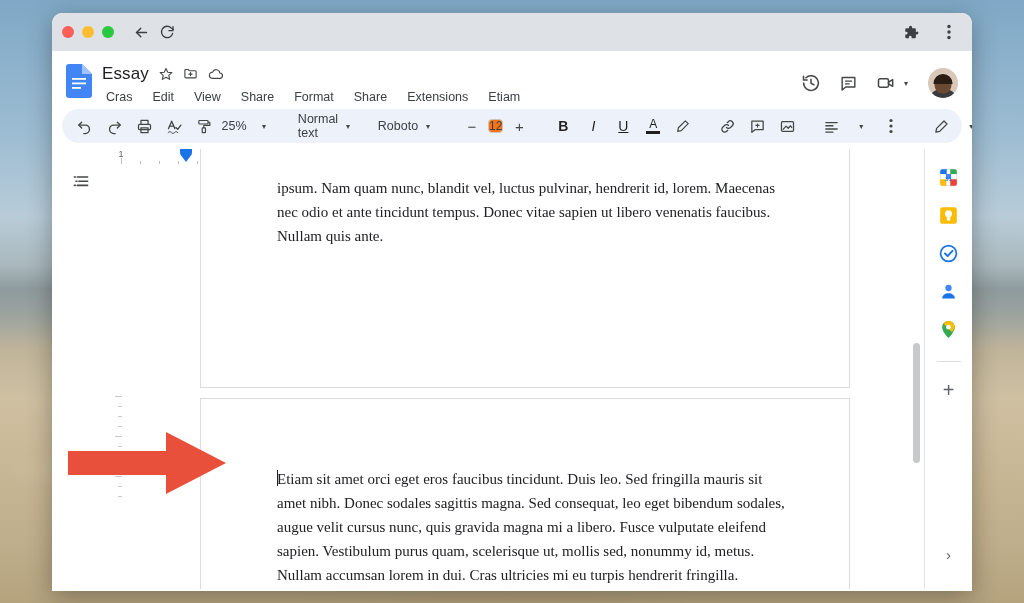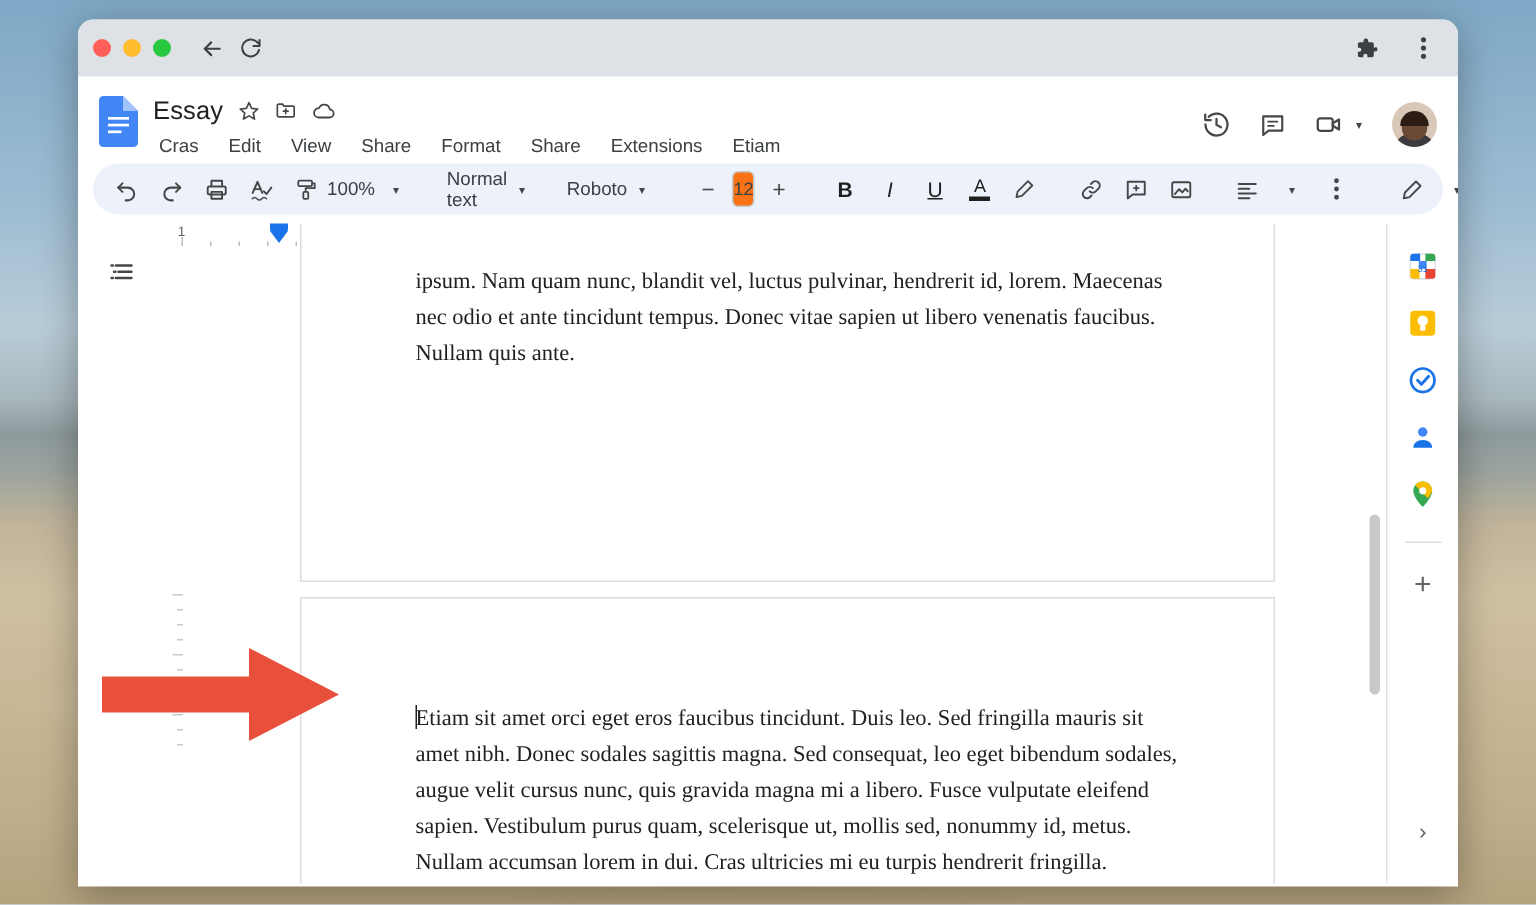--- a/index.html
+++ b/index.html
@@ -124,21 +124,21 @@
   .tb {
     height: 28px; min-width: 28px; border-radius: 5px;
     display: flex; align-items: center; justify-content: center;
     color: #444746; font-size: 13px; padding: 0 4px;
   }
   .tbsep { width: 1px; height: 18px; background: #c4c7c5; margin: 0 6px; }
   .tbtext { font-size: 12.5px; color: #3c4043; padding: 0 4px; }
   .caret { font-size: 8px; color: #444746; margin-left: 4px; }
   .fontsize {
     border: 1px solid #c4c7c5; border-radius: 4px;
-    width: 30px; height: 24px; text-align: center;
+    width: 30px; height: 14px; text-align: center;
     font-size: 12px; color: #3c4043; background: #f97316;
     display: flex; align-items: center; justify-content: center;
   }
 
   
   .bodyarea { display: flex; height: 440px; position: relative; }
   .leftrail {
     width: 58px; padding-top: 16px; display: flex; justify-content: center;
     background: #fff;
   }
@@ -366,21 +366,21 @@
           <path d="M3 20.5c1.5-1.6 3-1.6 4.5 0s3 1.6 4.5 0 3-1.6 4.5 0" stroke-width="1.4"></path>
         </svg>
     </div>
     <div class="tb">
       <svg width="17" height="17" viewBox="0 0 24 24" fill="none" stroke="#444746" stroke-width="1.7" stroke-linejoin="round">
           <rect x="4" y="3.5" width="13" height="5" rx="1.2"></rect>
           <path d="M17 6h2.5v4.5H11V14"></path>
           <rect x="8.8" y="14" width="4.6" height="6.6" rx="1"></rect>
         </svg>
     </div>
-    <div class="tb tbtext">100%</div>
+    <div class="tb tbtext">25%</div>
     <div class="tb" style="font-size:8px;color:#444746;">▾</div>
     <div class="tbsep"></div>
     <div class="tb tbtext" style="margin-left:10px;">Normal text</div>
     <div class="tb" style="font-size:8px;color:#444746;">▾</div>
     <div class="tbsep"></div>
     <div class="tb tbtext" style="margin-left:6px;">Roboto</div>
     <div class="tb" style="font-size:8px;color:#444746;">▾</div>
     <div class="tbsep"></div>
     <div class="tb" style="font-size:15px;">−</div>
     <div class="fontsize">12</div>

